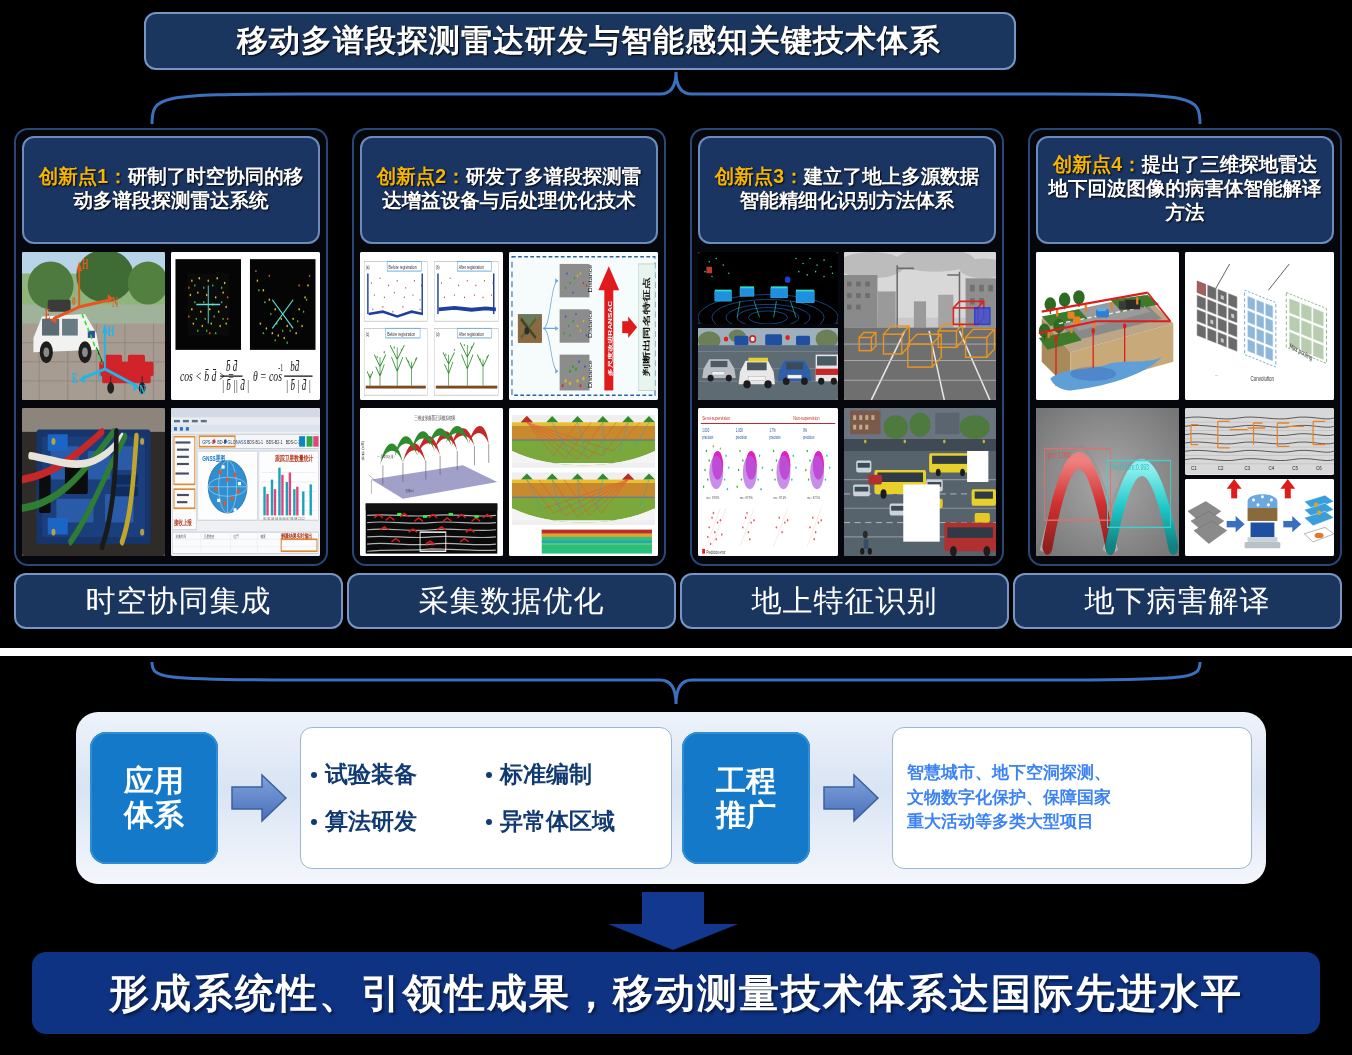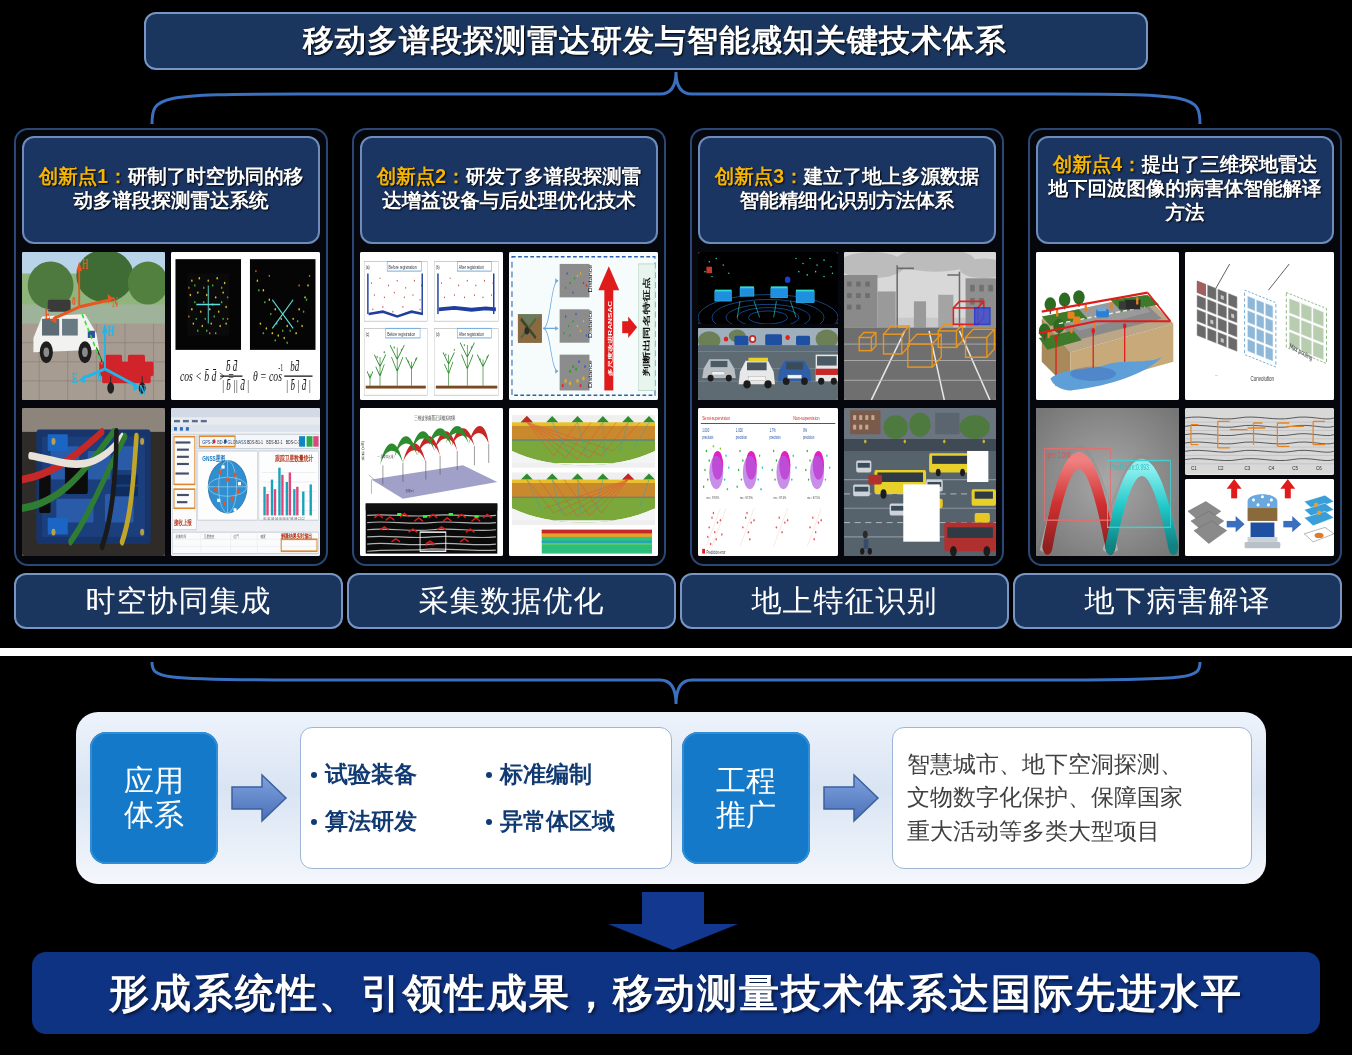--- a/index.html
+++ b/index.html
@@ -19,21 +19,21 @@
     color: #ffffff;
     display: flex; align-items: center; justify-content: center;
     text-align: center;
     font-weight: bold;
     letter-spacing: 1px;
   }
 
   
   #main-title {
     position: absolute;
-    left: 144px; top: 12px; width: 1004px; height: 58px;
+    left: 144px; top: 12px; width: 872px; height: 58px;
     font-size: 31px;
     text-shadow: 1px 1px 2px #000;
     border-radius: 12px;
     padding-left: 18px;
   }
 
   
   #top-brace { position: absolute; left: 0; top: 70px; width: 1352px; height: 56px; }
 
   
@@ -85,41 +85,41 @@
 
   
   #app-band {
     position: absolute; left: 76px; top: 712px; width: 1190px; height: 172px;
     background: linear-gradient(180deg,#eef3fb 0%, #d9e4f3 45%, #f4f7fc 100%);
     border-radius: 22px;
     display: flex; align-items: center; padding: 0 14px; gap: 10px;
   }
   .blue-box {
     background: #1479c8; border-radius: 16px; color: #fff;
-    font-size: 30px; font-weight: normal; line-height: 1.15;
+    font-size: 30px; font-weight: bold; line-height: 1.15;
     width: 128px; height: 132px;
     display: flex; align-items: center; justify-content: center; text-align: center;
     box-shadow: inset 0 0 0 2px #2f8ed6;
   }
   .arrow-right {
     width: 62px; height: 66px; flex: 0 0 62px; position: relative;
   }
   .white-card {
     background: #ffffff;
     border: 1.5px solid #9db6d6;
     border-radius: 12px;
     height: 142px;
     display: flex; align-items: center;
   }
   #app-bullets { width: 372px; padding: 0 10px; }
   .bullet-grid { display: grid; grid-template-columns: 1fr 1fr; row-gap: 16px; width: 100%; }
   .bullet { display: flex; align-items: center; gap: 8px; color: #123a72; font-size: 23px; font-weight: bold; }
   .dot { width: 6px; height: 6px; border-radius: 50%; background: #123a72; flex: 0 0 6px; }
   #promo-card { flex: 1; padding: 0 14px; }
-  #promo-lines { color: #404040; font-size: 23px; font-weight: normal; line-height: 1.45; }
+  #promo-lines { color: #3b82f6; font-size: 17px; font-weight: bold; line-height: 1.45; }
 
   
   #down-arrow { position: absolute; left: 598px; top: 890px; width: 150px; height: 62px; }
 
   
   #final-banner {
     position: absolute; left: 32px; top: 952px; width: 1288px; height: 82px;
     background: #0f3383; border: none; border-radius: 14px;
     font-size: 40px; font-weight: bold; color: #ffffff;
     text-shadow: 2px 2px 3px rgba(0,0,0,.55);

